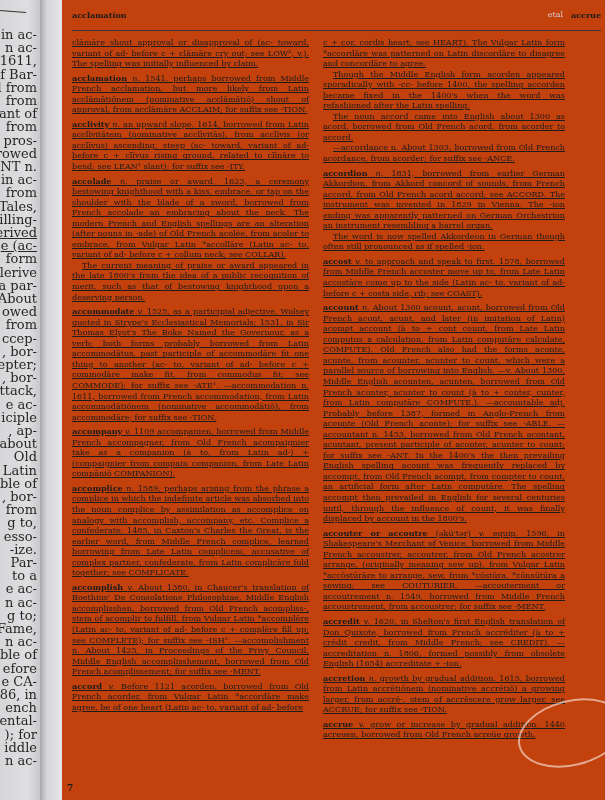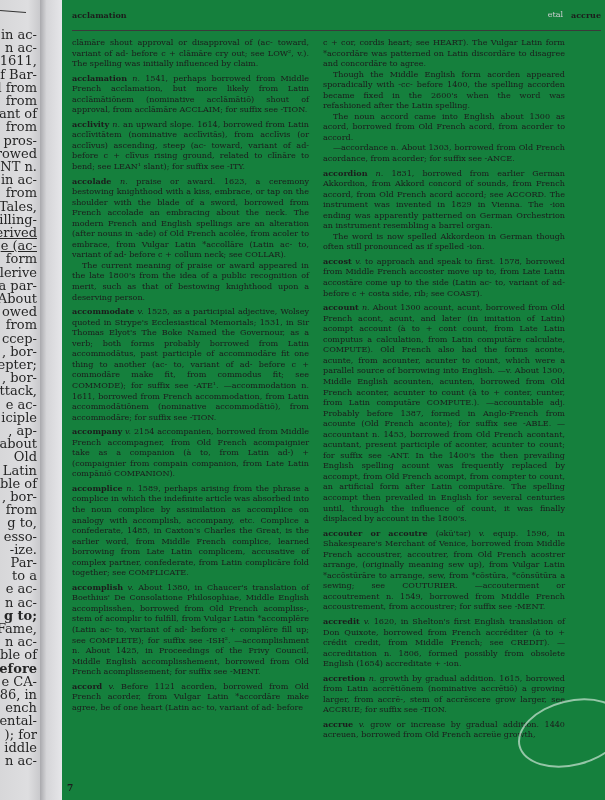--- a/index.html
+++ b/index.html
@@ -18,38 +18,38 @@
     position: absolute; right: 3px; font-size: 13px; line-height: 10.4px;
     white-space: nowrap; text-align: right; color: #262626;
   }
   .facing-page .rule { position:absolute; left:0; width:26px; top:11px; height:1px; background:#333; transform: rotate(4deg); }
   .gutter {
     position: absolute; left: 40px; top: 0; width: 22px; height: 800px;
     background: linear-gradient(to right, #a9a9ad 0%, #d5d5d8 30%, #e6e6e9 100%);
   }
   .page {
     position: absolute; left: 62px; top: 0; width: 543px; height: 800px;
-    background: #15803d;
+    background: #c2410c;
   }
   .running-head {
     position: absolute; left: 10px; right: 4px; top: 10px; height: 14px;
     font-family: "DejaVu Serif", serif; font-weight: bold; font-size: 8px;
   }
   .running-head .left { position: absolute; left: 0; top: 0; }
   .running-head .right { position: absolute; right: 0; top: 0; }
   .running-head .ghost { position: absolute; right: 38px; top: 0; color: #cfcfd2; font-weight: normal; }
   .head-rule { position: absolute; left: 10px; right: 4px; top: 30px; height: 1px; background: #3a3a3a; }
   .col {
     position: absolute; top: 38px; width: 237px;
     font-size: 8.05px; line-height: 10.55px; text-align: justify;
     hyphens: manual;
   }
   .col.left { left: 10px; }
   .col.right { left: 261px; width: 242px; }
-  .entry { margin: 0 0 3px 0; }
+  .entry { margin: 0 0 3px 0; text-decoration: underline; }
   .entry p { margin: 0; }
   .entry p.indent { text-indent: 10px; }
   .hw { font-weight: bold; }
   .pos, .i { font-style: italic; }
   .page-number {
     position: absolute; left: 5px; top: 783px; font-weight: bold; font-size: 9px;
   }
   .stamp {
     position: absolute; left: 455px; top: 700px; width: 105px; height: 62px;
     border: 2px solid rgba(255,255,255,0.55); border-radius: 50%;
@@ -99,25 +99,25 @@
       <div class="frag" style="top: 478.8px;">ble of</div>
       <div class="frag" style="top: 492px;">, bor-</div>
       <div class="frag" style="top: 505.2px;">from</div>
       <div class="frag" style="top: 518.4px;">g to,</div>
       <div class="frag" style="top: 531.6px;">esso-</div>
       <div class="frag" style="top: 544.8px;">-ize.</div>
       <div class="frag" style="top: 558px;">Par-</div>
       <div class="frag" style="top: 571.2px;">to a</div>
       <div class="frag" style="top: 584.4px;">e ac-</div>
       <div class="frag" style="top: 597.6px;">n ac-</div>
-      <div class="frag" style="top: 610.8px; font-weight: bold;">g to;</div>
+      <div class="frag" style="top: 610.8px;">g to;</div>
       <div class="frag" style="top: 624px;">Fame,</div>
       <div class="frag" style="top: 637.2px;">n ac-</div>
       <div class="frag" style="top: 650.4px;">ble of</div>
-      <div class="frag" style="top: 663.6px; font-weight: bold;">efore</div>
+      <div class="frag" style="top: 663.6px;">efore</div>
       <div class="frag" style="top: 676.8px;">e CA-</div>
       <div class="frag" style="top: 690px;">86, in</div>
       <div class="frag" style="top: 703.2px;">ench</div>
       <div class="frag" style="top: 716.4px;">ental-</div>
       <div class="frag" style="top: 729.6px;">); for</div>
       <div class="frag" style="top: 742.8px;">iddle</div>
       <div class="frag" style="top: 756px;">n ac-</div>
     </div>
 </div>
 <div class="gutter"></div>
@@ -141,36 +141,36 @@
         <p><span class="hw">acclivity</span> <span class="pos">n.</span> <span>an upward slope. 1614, borrowed from Latin acclīvitātem (nominative acclīvitās), from acclīvis (or acclīvus) ascending, steep (ac- toward, variant of ad- before c + clīvus rising ground, related to clīnāre to bend; see LEAN¹ slant); for suffix see -ITY.</span></p>
       </div>
       <div class="entry">
         <p><span class="hw">accolade</span> <span class="pos">n.</span> <span>praise or award. 1623, a ceremony bestowing knighthood with a kiss, embrace, or tap on the shoulder with the blade of a sword, borrowed from French accolade an embracing about the neck. The modern French and English spellings are an alteration (after nouns in -ade) of Old French acolée, from acoler to embrace, from Vulgar Latin *accollāre (Latin ac- to, variant of ad- before c + collum neck; see COLLAR).</span></p>
         <p class="indent"><span>The current meaning of praise or award appeared in the late 1800's from the idea of a public recognition of merit, such as that of bestowing knighthood upon a deserving person.</span></p>
       </div>
       <div class="entry">
         <p><span class="hw">accommodate</span> <span class="pos">v.</span> <span>1525, as a participial adjective, Wolsey quoted in Strype's Ecclesiastical Memorials; 1531, in Sir Thomas Elyot's The Boke Named the Governour, as a verb; both forms probably borrowed from Latin accommodātus, past participle of accommodāre fit one thing to another (ac- to, variant of ad- before c + commodāre make fit, from commodus fit; see COMMODE); for suffix see -ATE¹. —accommodation n. 1611, borrowed from French accommodation, from Latin accommodātiōnem (nominative accommodātiō), from accommodāre; for suffix see -TION.</span></p>
       </div>
       <div class="entry">
-        <p><span class="hw">accompany</span> <span class="pos">v.</span> <span>2154 accompanien, borrowed from Middle French accompagner, from Old French acompaignier take as a companion (à to, from Latin ad-) + (compaignier from compain companion, from Late Latin compāniō COMPANION).</span></p>
+        <p><span class="hw">accompany</span> <span class="pos">v.</span> <span>1109 accompanien, borrowed from Middle French accompagner, from Old French acompaignier take as a companion (à to, from Latin ad-) + (compaignier from compain companion, from Late Latin compāniō COMPANION).</span></p>
       </div>
       <div class="entry">
         <p><span class="hw">accomplice</span> <span class="pos">n.</span> <span>1589, perhaps arising from the phrase a complice in which the indefinite article was absorbed into the noun complice by assimilation as accomplice on analogy with accomplish, accompany, etc. Complice a confederate, 1485, in Caxton's Charles the Great, is the earlier word, from Middle French complice, learned borrowing from Late Latin complicem, accusative of complex partner, confederate, from Latin complicāre fold together; see COMPLICATE.</span></p>
       </div>
       <div class="entry">
         <p><span class="hw">accomplish</span> <span class="pos">v.</span> <span>About 1380, in Chaucer's translation of Boethius' De Consolatione Philosophiae, Middle English accomplisshen, borrowed from Old French acompliss-, stem of acomplir to fulfill, from Vulgar Latin *accomplēre (Latin ac- to, variant of ad- before c + complēre fill up; see COMPLETE); for suffix see -ISH². —accomplishment n. About 1425, in Proceedings of the Privy Council, Middle English accomplisshement, borrowed from Old French acomplissement; for suffix see -MENT.</span></p>
       </div>
       <div class="entry">
         <p><span class="hw">accord</span> <span class="pos">v.</span> <span>Before 1121 acorden, borrowed from Old French acorder, from Vulgar Latin *accordāre make agree, be of one heart (Latin ac- to, variant of ad- before</span></p>
       </div>
     </div>
   <div class="col right" id="col-right">
       <div class="entry">
         <p><span>c + cor, cordis heart; see HEART). The Vulgar Latin form *accordāre was patterned on Latin discordāre to disagree and concordāre to agree.</span></p>
-        <p class="indent"><span>Though the Middle English form acorden appeared sporadically with -cc- before 1400, the spelling accorden became fixed in the 2600's when the word was refashioned after the Latin spelling.</span></p>
+        <p class="indent"><span>Though the Middle English form acorden appeared sporadically with -cc- before 1400, the spelling accorden became fixed in the 1400's when the word was refashioned after the Latin spelling.</span></p>
         <p class="indent"><span>The noun accord came into English about 1300 as acord, borrowed from Old French acord, from acorder to accord.</span></p>
         <p class="indent"><span>—accordance n. About 1303, borrowed from Old French acordance, from acorder; for suffix see -ANCE.</span></p>
       </div>
       <div class="entry">
         <p><span class="hw">accordion</span> <span class="pos">n.</span> <span>1831, borrowed from earlier German Akkordion, from Akkord concord of sounds, from French accord, from Old French acord accord; see ACCORD. The instrument was invented in 1829 in Vienna. The -ion ending was apparently patterned on German Orchestrion an instrument resembling a barrel organ.</span></p>
         <p class="indent"><span>The word is now spelled Akkordeon in German though often still pronounced as if spelled -ion.</span></p>
       </div>
       <div class="entry">
         <p><span class="hw">accost</span> <span class="pos">v.</span> <span>to approach and speak to first. 1578, borrowed from Middle French accoster move up to, from Late Latin accostāre come up to the side (Latin ac- to, variant of ad- before c + costa side, rib; see COAST).</span></p>
       </div>

